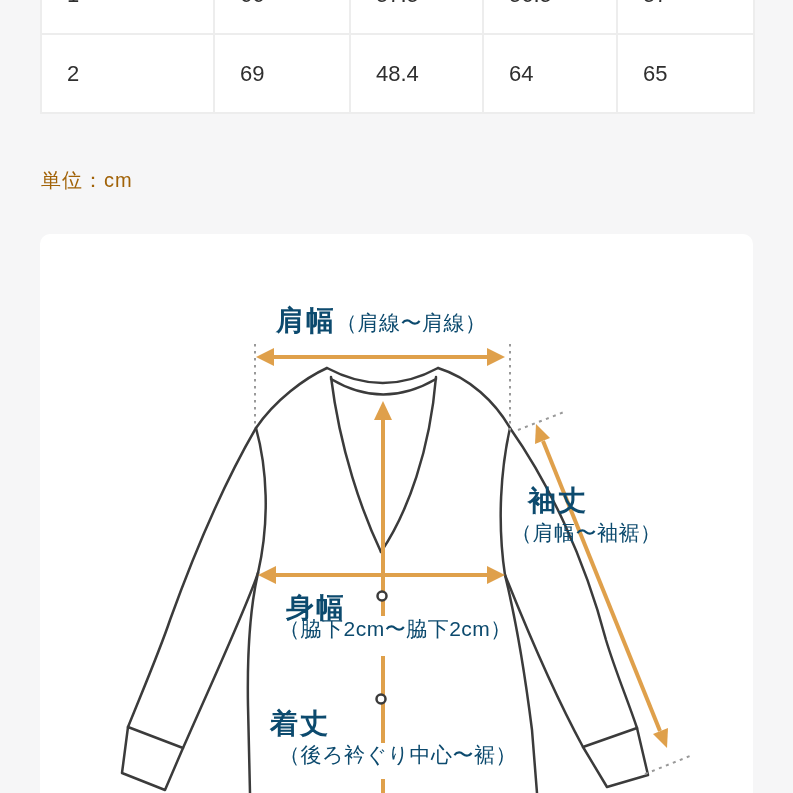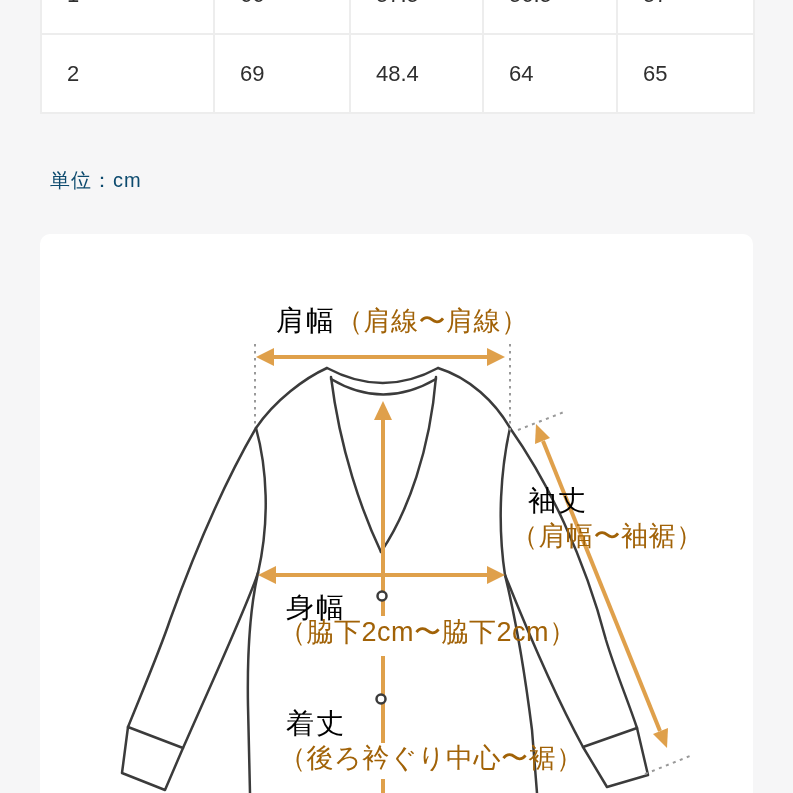--- a/index.html
+++ b/index.html
@@ -16,33 +16,33 @@
     background:#fff;
   }
   .size-table td{
     border:2px solid #ededed;background:#fff;
     height:79px;box-sizing:border-box;
     padding:0 0 0 25px;font-size:22px;color:#2f2f2f;
     vertical-align:middle;text-align:left;
   }
   
   .unit-label{
-    position:absolute;left:50px;top:167px;
-    font-size:20px;color:#0c4a6e;letter-spacing:1px;
+    position:absolute;left:41px;top:167px;
+    font-size:20px;color:#a16207;letter-spacing:1px;
   }
   
   .diagram-card{
     position:absolute;left:40px;top:234px;width:713px;height:559px;
     background:#ffffff;border-radius:10px 10px 0 0;
   }
   .diagram-svg{position:absolute;left:0;top:0;width:793px;height:793px;pointer-events:none}
   
   .dg-label{position:absolute;white-space:nowrap;line-height:1.25;pointer-events:none}
-  .dg-term{font-size:28px;color:#000000;letter-spacing:2px;font-weight:normal}
-  .dg-range{font-size:27px;color:#a16207;letter-spacing:0.5px}
+  .dg-term{font-size:28px;color:#0c4a6e;letter-spacing:2px;font-weight:bold}
+  .dg-range{font-size:21px;color:#0c4a6e;letter-spacing:0.5px}
 </style>
 </head>
 <body>
 
 <table class="size-table">
   <colgroup>
     <col style="width:173px">
       <col style="width:136px">
       <col style="width:133px">
     <col style="width:134px">
@@ -141,14 +141,14 @@
 <div class="dg-label" style="left:276px;top:303px">
   <span class="dg-term">肩幅</span><span class="dg-range">（肩線〜肩線）</span>
 </div>
 
 <div class="dg-label dg-term" style="left:528px;top:483px">袖丈</div>
 <div class="dg-label dg-range" style="left:511px;top:520px">（肩幅〜袖裾）</div>
 
 <div class="dg-label dg-term" style="left:286px;top:590px">身幅</div>
 <div class="dg-label dg-range" style="left:279px;top:616px">（脇下2cm〜脇下2cm）</div>
 
-<div class="dg-label dg-term" style="left:286px;top:706px">着丈</div>
+<div class="dg-label dg-term" style="left:270px;top:706px">着丈</div>
 <div class="dg-label dg-range" style="left:279px;top:742px">（後ろ衿ぐり中心〜裾）</div>
 
 </body></html>

